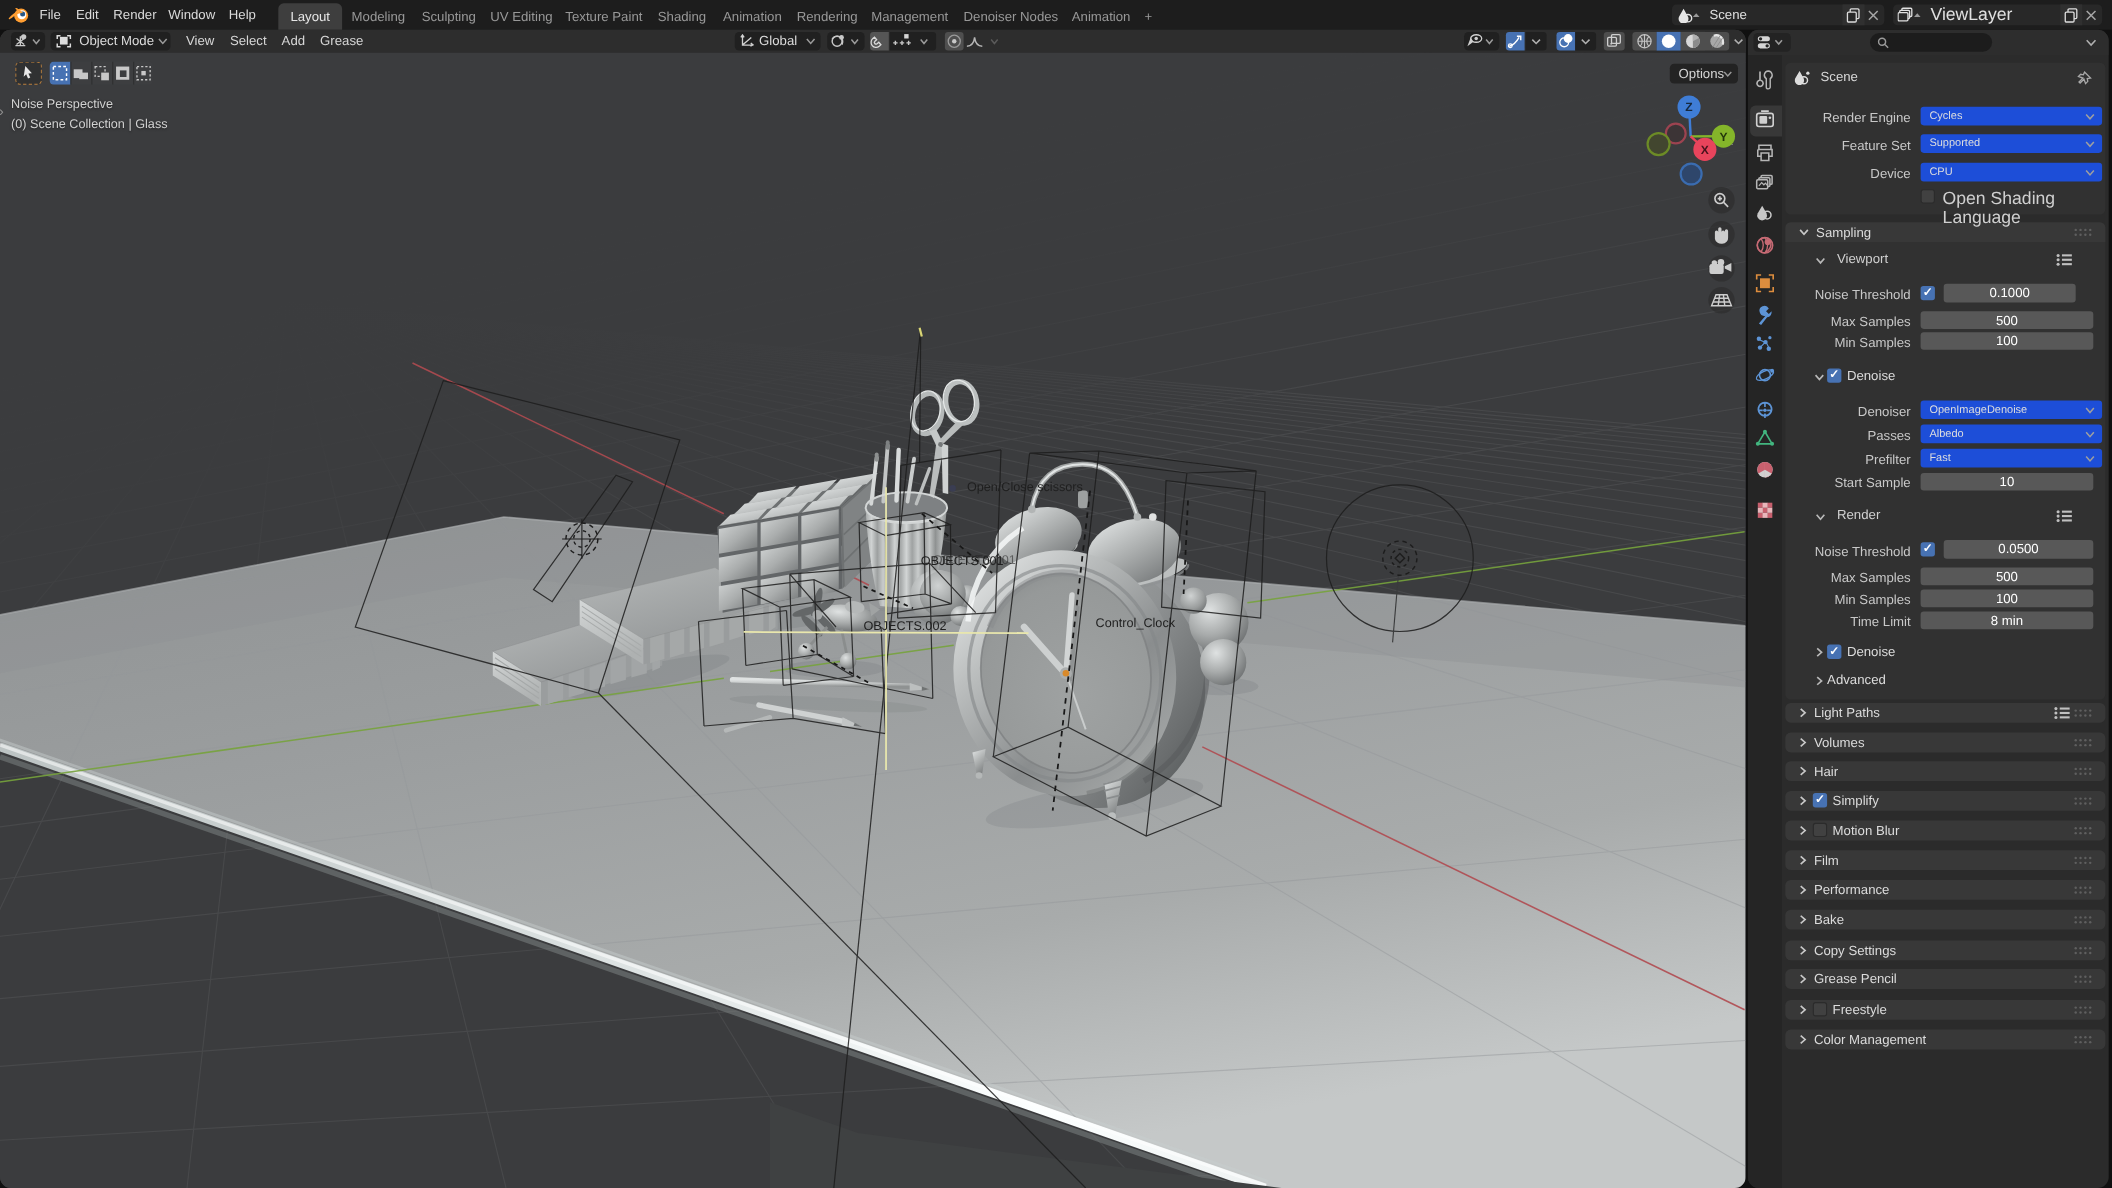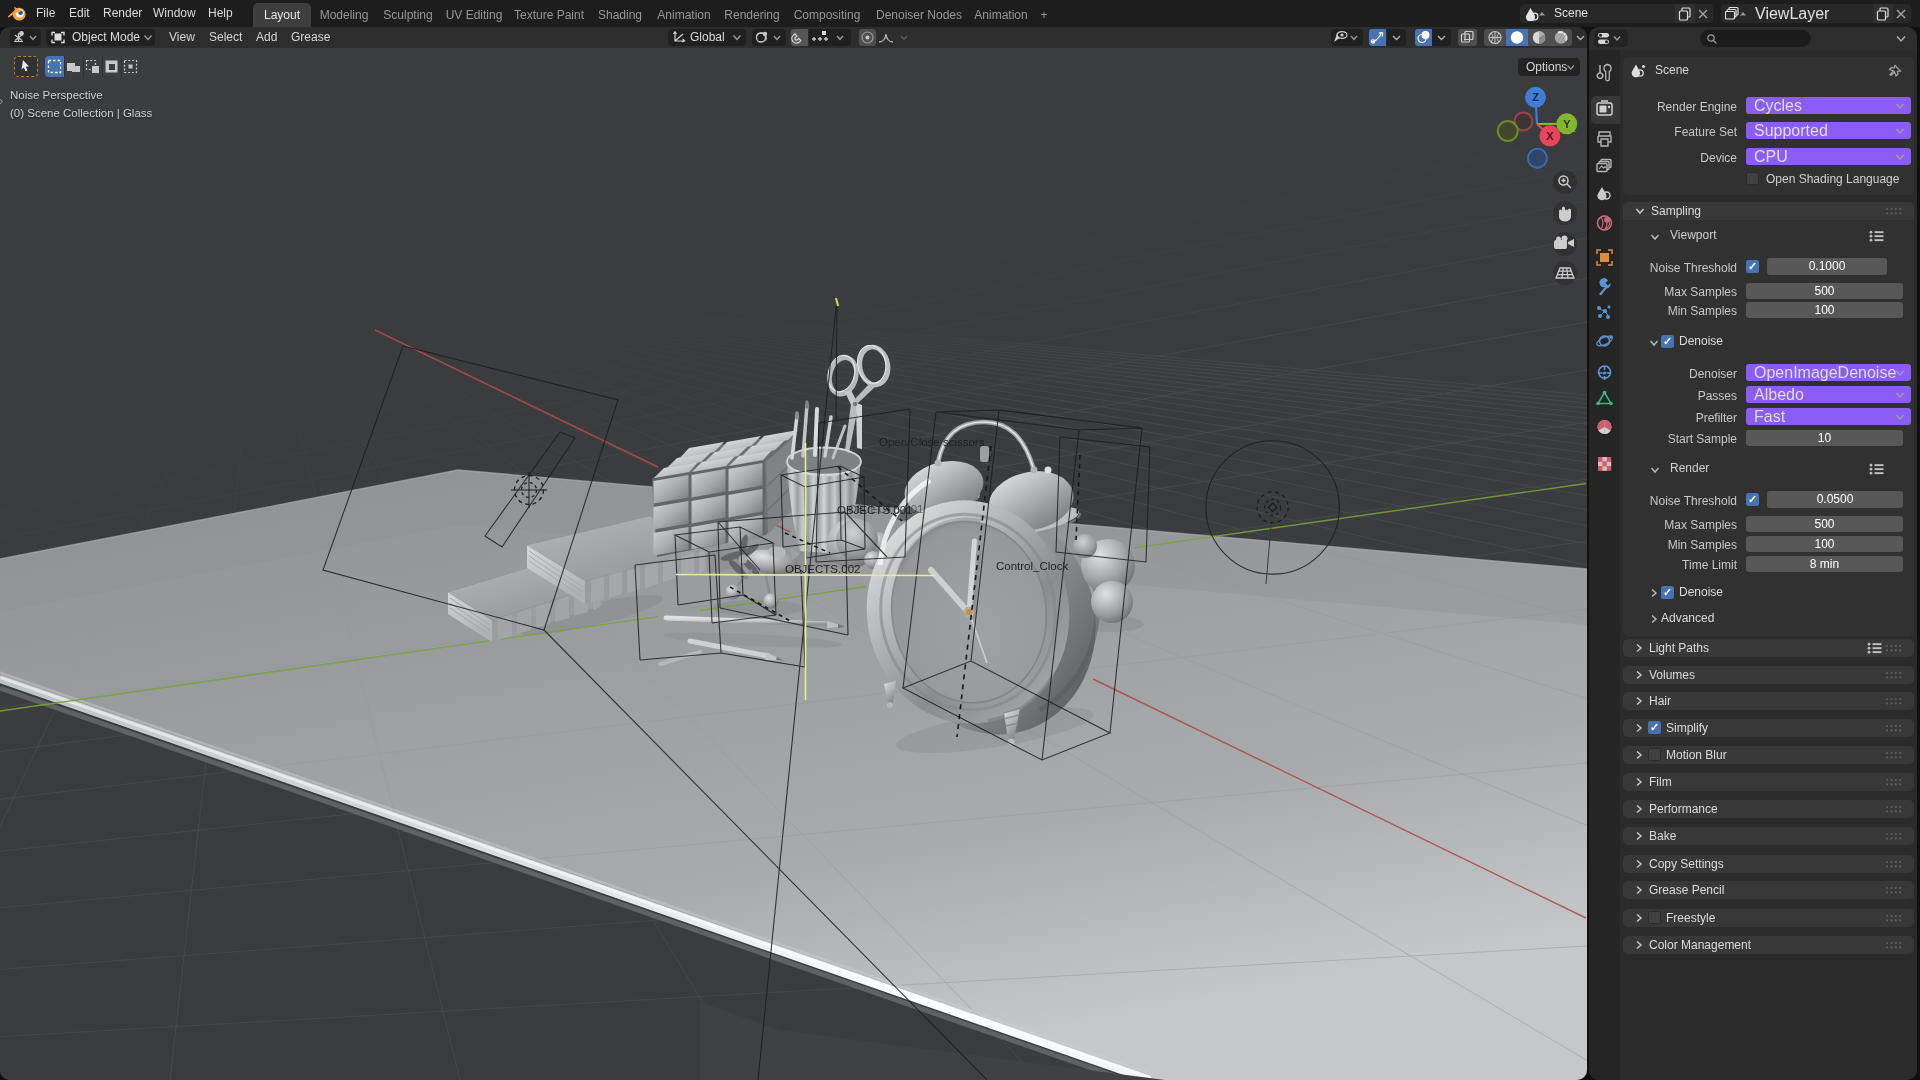--- a/index.html
+++ b/index.html
@@ -13,21 +13,21 @@
 .vmenu{position:absolute;top:0;height:21px;line-height:21px;font-size:12px;color:#d6d6d6}
 .wfield{position:absolute;background:#202020;border-radius:4px;color:#d9d9d9;font-size:12px}
 #props{position:absolute;left:1589px;top:27px;width:328px;height:1053px;background:#2b2b2b;border-radius:10px;overflow:hidden}
 .phead{position:absolute;left:0;top:0;width:100%;height:23px;background:#2d2d2d}
 .pstrip{position:absolute;left:0;top:23px;width:31px;height:1030px;background:#252525}
 .blk{position:absolute;left:34px;width:291px;background:#313131;border-radius:5px}
 .pnl{position:absolute;left:34px;width:291px;background:#383838;border-radius:5px;color:#d8d8d8;font-size:12px}
 .lbl{position:absolute;font-size:12px;color:#c8c8c8;text-align:right}
 .lbll{position:absolute;font-size:12px;color:#c8c8c8}
 .fld{position:absolute;background:#585858;border-radius:3px;font-size:12px;color:#fff;text-align:center}
-.drp{position:absolute;background:#8b5cf6;border-radius:3px;font-size:16px;color:#dedede;padding-left:8px}
+.drp{position:absolute;background:#1d4ed8;border-radius:3px;font-size:10px;color:#dedede;padding-left:8px}
 .cb{position:absolute;width:13px;height:13px;border-radius:2.5px;background:#4772b3;color:#fff;font-size:11px;line-height:13px;text-align:center;font-weight:bold}
 .cbu{position:absolute;width:13px;height:13px;border-radius:2.5px;background:#414141;border:1px solid #2b2b2b}
 .hdrtxt{position:absolute;font-size:12px;color:#dcdcdc}
 svg text{font-family:"Liberation Sans",sans-serif}
 </style></head><body>
 <div id="topbar">
  <svg class="abs" style="left:7px;top:4px" width="22" height="19" viewBox="0 0 22 19">
   <circle cx="12.2" cy="10.2" r="6.4" fill="#ff9e32"></circle>
   <circle cx="12.8" cy="9.4" r="4.1" fill="#fff"></circle>
   <circle cx="13.6" cy="8.7" r="2.3" fill="#265787"></circle>
@@ -39,21 +39,21 @@
  <div class="menu" style="left:153px">Window</div>
  <div class="menu" style="left:208px">Help</div>
  <div class="tab act" style="left:253px;width:58px">Layout</div>
  <div class="tab" style="left:313px;width:62px">Modeling</div>
  <div class="tab" style="left:377px;width:62px">Sculpting</div>
  <div class="tab" style="left:441px;width:66px">UV Editing</div>
  <div class="tab" style="left:509px;width:80px">Texture Paint</div>
  <div class="tab" style="left:591px;width:58px">Shading</div>
  <div class="tab" style="left:651px;width:66px">Animation</div>
  <div class="tab" style="left:719px;width:66px">Rendering</div>
- <div class="tab" style="left:787px;width:80px">Compositing</div>
+ <div class="tab" style="left:787px;width:80px">Management</div>
  <div class="tab" style="left:869px;width:100px">Denoiser Nodes</div>
  <div class="tab" style="left:971px;width:60px">Animation</div>
  <div class="tab" style="left:1033px;width:22px;color:#9a9a9a">+</div>
 
  <div class="abs" style="left:1520px;top:4px;width:193px;height:19px;background:#282828;border-radius:4px">
   <svg class="abs" style="left:4px;top:2px" width="26" height="15" viewBox="0 0 26 15">
     <path d="M6.5 2 L10.5 9 A4.5 4.5 0 1 1 2.5 9 Z" fill="#e5e5e5"></path>
         <circle cx="10.5" cy="10.5" r="3.4" fill="none" stroke="#e5e5e5" stroke-width="1.3"></circle>
     <path d="M18 6 l3 3.5 h-6z" fill="#9a9a9a"></path>
   </svg>
@@ -844,21 +844,21 @@
 <div class="drp" style="left:157px;top:95px;width:165px;height:17px;line-height:17px">Supported</div>
     <svg class="abs" style="left:306px;top:99px" width="10" height="10" viewBox="0 0 10 10">
       <path d="M1.5,3 l3.5,4 3.5,-4" fill="none" stroke="#9f9f9f" stroke-width="1.4"></path>
     </svg>
 <div class="lbl" style="left:10px;top:123px;width:138px;height:16px;line-height:16px">Device</div>
 <div class="drp" style="left:157px;top:121px;width:165px;height:17px;line-height:17px">CPU</div>
     <svg class="abs" style="left:306px;top:125px" width="10" height="10" viewBox="0 0 10 10">
       <path d="M1.5,3 l3.5,4 3.5,-4" fill="none" stroke="#9f9f9f" stroke-width="1.4"></path>
     </svg>
 <div class="cbu" style="left:157px;top:145px"></div>
-<div class="lbll" style="left:177px;top:145px;font-size:12px;color:#d0d0d0">Open Shading Language</div>
+<div class="lbll" style="left:177px;top:145px;font-size:16px;color:#d0d0d0">Open Shading Language</div>
 <svg class="abs" style="left:46px;top:179px" width="10" height="10" viewBox="0 0 10 10">
       <path d="M1.5,3 l3.5,4 3.5,-4" fill="none" stroke="#c8c8c8" stroke-width="1.5"></path>
     </svg>
 <div class="hdrtxt" style="left:62px;top:177px">Sampling</div>
 <svg class="abs" style="left:296px;top:180px" width="18" height="9" viewBox="0 0 18 9">
       <g fill="#5f5f5f">
         <circle cx="2.0" cy="2.0" r="1.1"></circle>
         <circle cx="2.0" cy="6.4" r="1.1"></circle>
         <circle cx="6.4" cy="2.0" r="1.1"></circle>
         <circle cx="6.4" cy="6.4" r="1.1"></circle>

